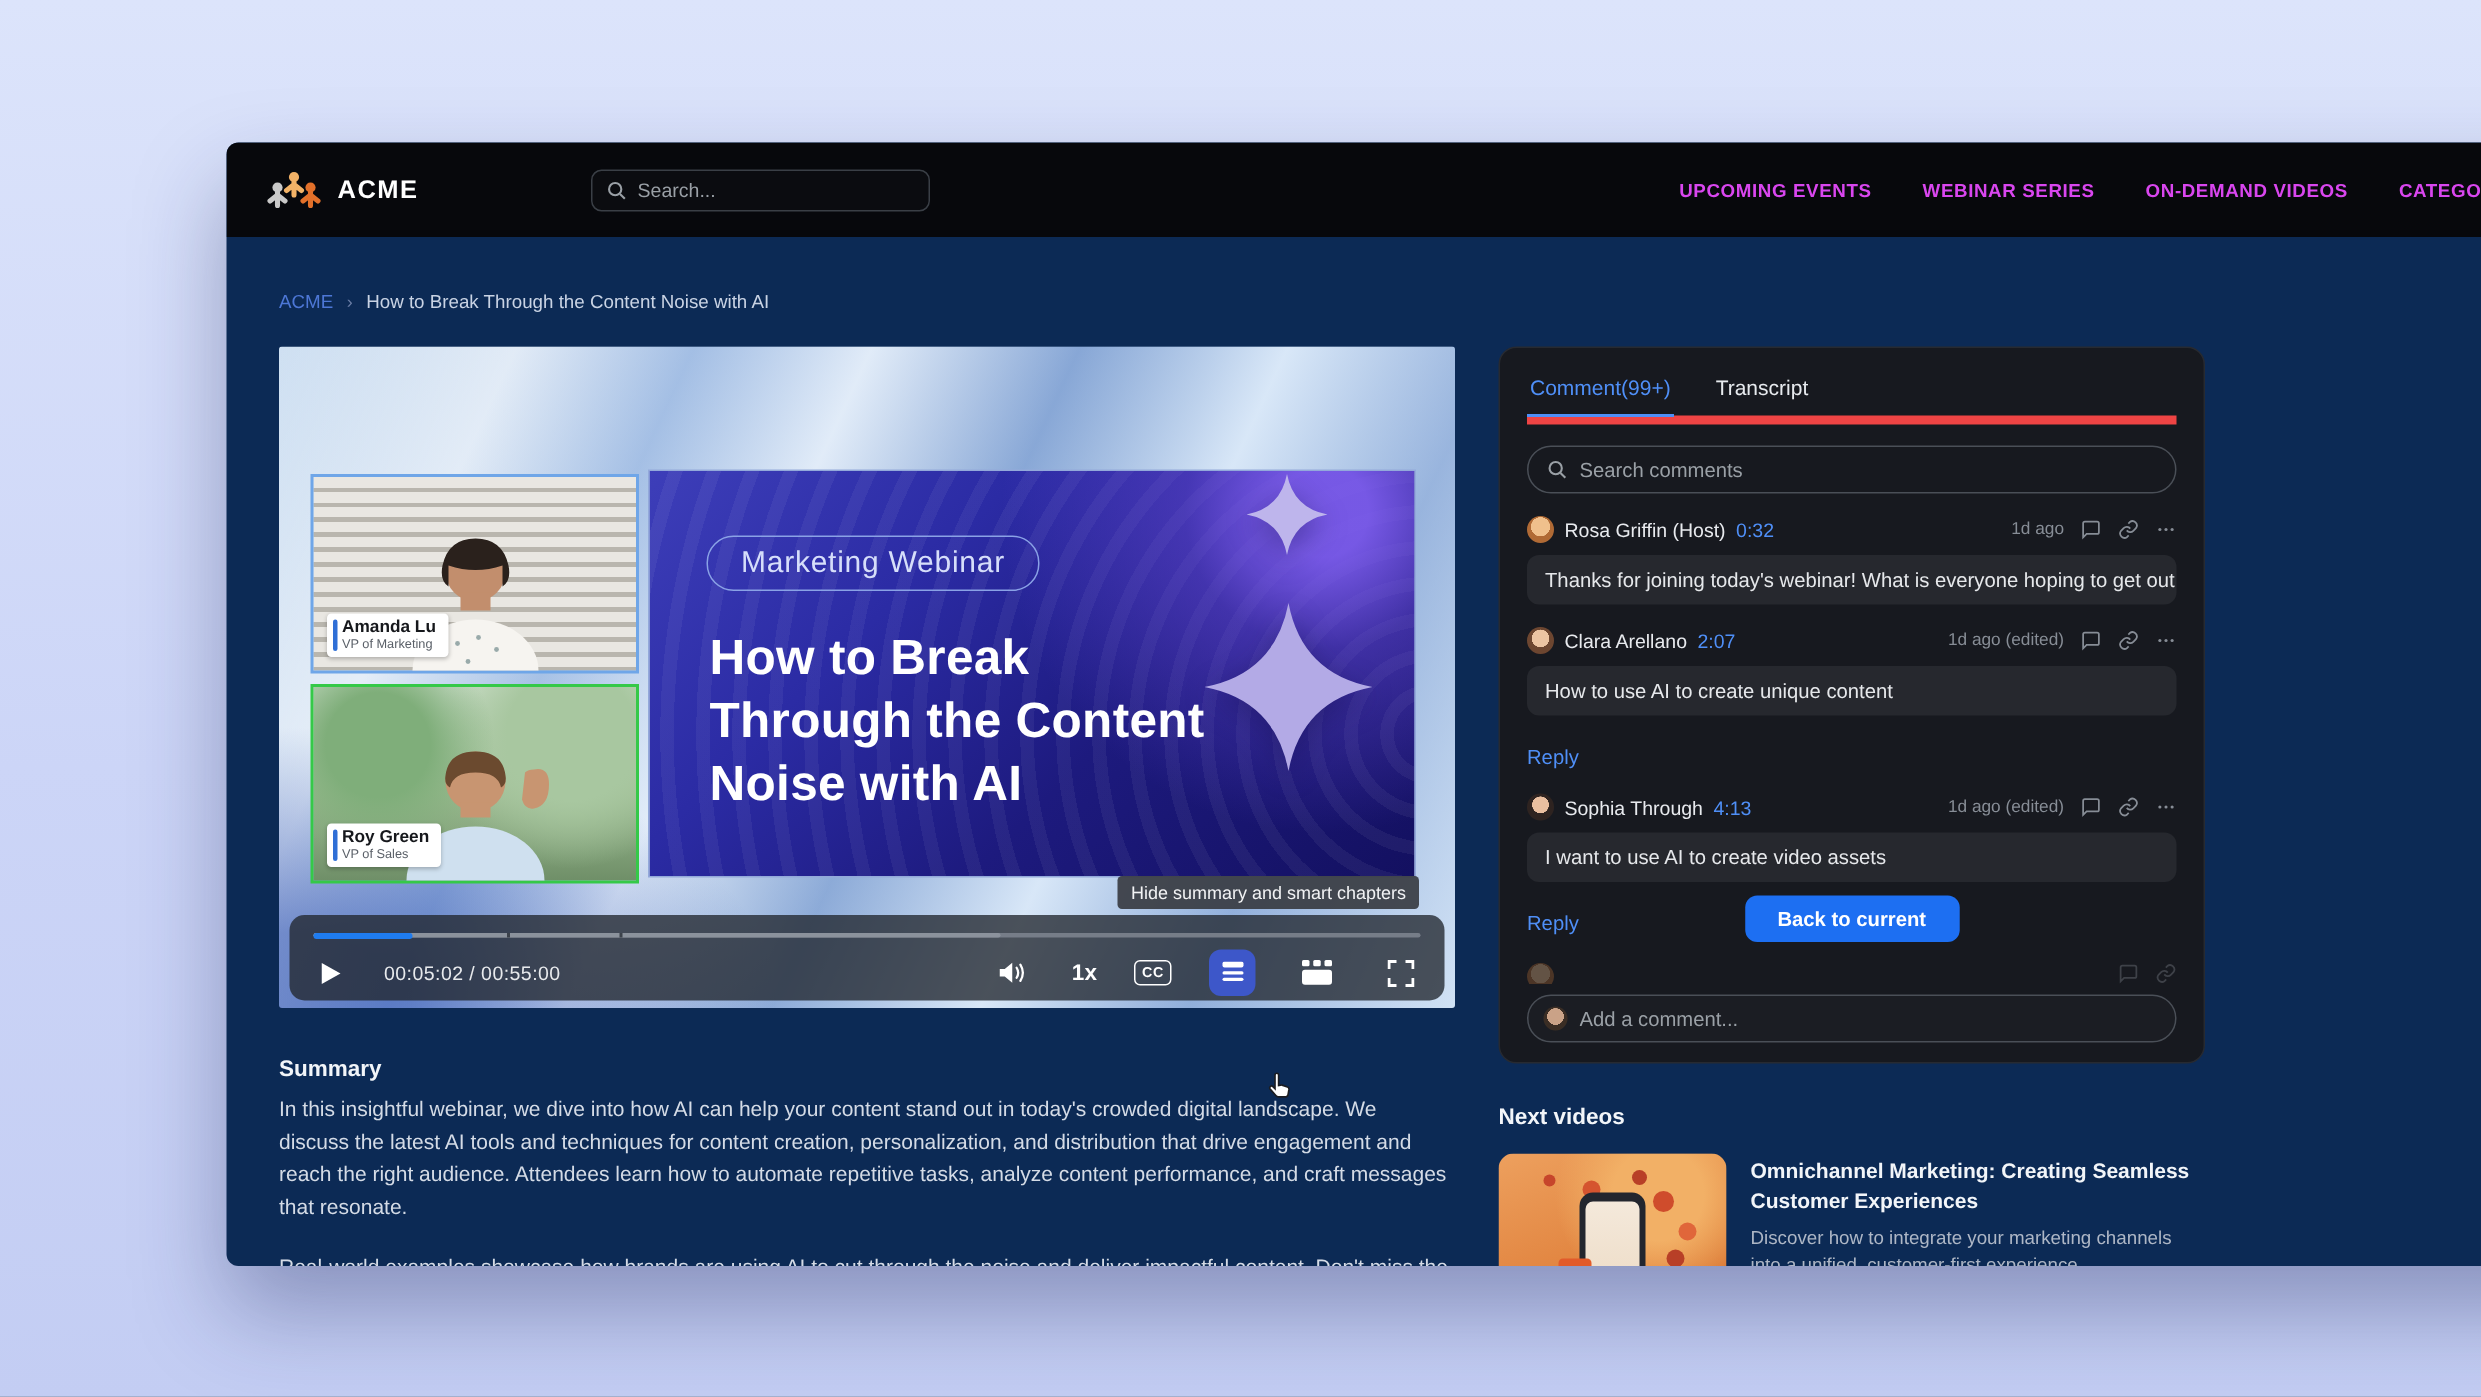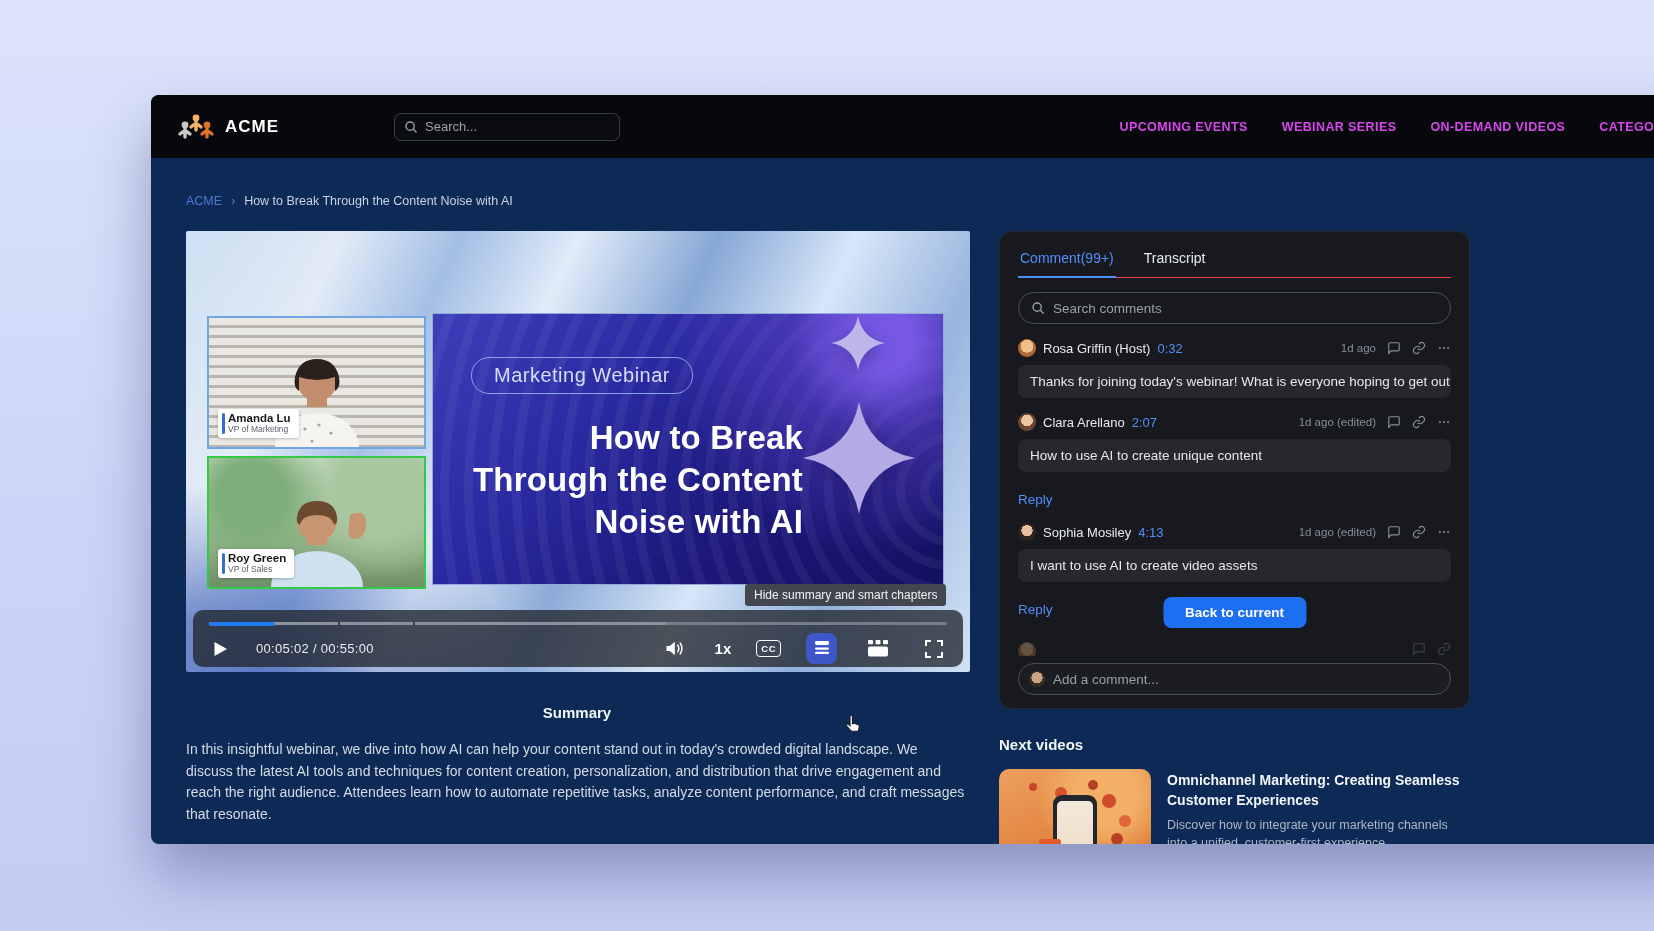--- a/index.html
+++ b/index.html
@@ -42,21 +42,21 @@
   .person { position:absolute; left:50%; bottom:-4px; transform:translateX(-50%); }
   .nametag { position:absolute; left:9px; bottom:9px; background:#fff; border-radius:3px; padding:3px 8px 3px 10px; line-height:1.15; box-shadow:0 1px 3px rgba(0,0,0,.25); }
   .nametag::before { content:""; position:absolute; left:4px; top:4px; bottom:4px; width:2.5px; background:#2f6fd6; border-radius:2px; }
   .nametag .nm { font-size:11.5px; font-weight:bold; color:#16181c; }
   .nametag .rl { font-size:8.5px; color:#5a6068; }
 
   .slide { position:absolute; left:246px; top:82px; width:512px; height:272px; border:1px solid #93a9da; overflow:hidden;
     background:
       radial-gradient(circle at 88% 10%, rgba(128,95,240,.9) 0 6%, rgba(110,80,225,.45) 18%, transparent 42%),
       repeating-radial-gradient(circle at 102% 65%, rgba(255,255,255,.05) 0 9px, transparent 9px 24px),
-      linear-gradient(135deg,#3d3eb9 0%, #2b2ba4 32%, #1d1a7e 62%, #131060 100%); text-align: right; }
+      linear-gradient(135deg,#3d3eb9 0%, #2b2ba4 32%, #1d1a7e 62%, #131060 100%); }
   .slide-badge { position:absolute; left:38px; top:43px; border:1px solid #8aa2e6; border-radius:18px; padding:6px 22px; color:#d6defa; font-size:20px; font-weight:300; letter-spacing:.5px; }
   .slide-title { position:absolute; left:40px; top:103px; color:#ffffff; font-size:33px; font-weight:bold; line-height:1.27; white-space:pre-line; letter-spacing:.2px; }
   .star { position:absolute; }
   .star svg { display:block; filter:drop-shadow(0 6px 10px rgba(20,15,80,.45)); }
   .star-big { left:370px; top:88px; }
   .star-small { left:398px; top:2px; }
 
   .tooltip { position:absolute; left:559px; top:353px; background:rgba(56,60,66,.92); color:#f1f2f4; font-size:12px; padding:4px 9px; border-radius:3px; white-space:nowrap; }
 
   .controls { position:absolute; left:7px; top:379px; width:770px; height:57px; border-radius:10px; background:rgba(33,38,46,.78); }
@@ -67,28 +67,28 @@
   .ctrl-row { position:absolute; left:14px; right:14px; top:20px; bottom:0; display:flex; align-items:center; }
   .ctrl-btn { background:none; border:none; cursor:pointer; display:flex; align-items:center; justify-content:center; padding:6px; color:#fff; }
   .time { color:#e8eaed; font-size:13px; margin-left:22px; letter-spacing:.3px; }
   .ctrl-right { margin-left:auto; display:flex; align-items:center; gap:25px; }
   .speed { color:#fff; font-size:15px; font-weight:bold; cursor:pointer; }
   .cc-badge { border:1.5px solid #fff; border-radius:4px; color:#fff; font-size:9.5px; font-weight:bold; padding:2px 4px; cursor:pointer; letter-spacing:.5px; }
   .summary-btn { width:31px; height:31px; border-radius:8px; background:#3d57c9; border:none; cursor:pointer; display:flex; align-items:center; justify-content:center; }
 
   
   .summary { position:absolute; left:35px; top:546px; width:782px; }
-  .summary h3 { color:#f2f5f9; font-size:15px; font-weight:bold; margin-bottom:18px;text-align:center; }
+  .summary h3 { color:#f2f5f9; font-size:15px; font-weight:bold; margin-bottom:8px; }
   .summary p { color:#d4dbe6; font-size:14px; line-height:1.55; margin-bottom:18px; }
 
   .cursor { position:absolute; left:692px; top:556px; pointer-events:none; }
 
   
   .panel { position:absolute; left:848px; top:73px; width:471px; height:478px; background:#17191f; border:1px solid #272a31; border-radius:12px; padding:14px 18px; overflow:hidden; }
-  .tabs { display:flex; gap:26px; border-bottom:1px solid #ef4444; }
+  .tabs { display:flex; gap:26px; border-bottom:6px solid #ef4444; }
   .tab { font-size:14px; padding:4px 2px 10px; cursor:pointer; color:#e7eaee; }
   .tab.active { color:#4f8ff7; border-bottom:2px solid #4f8ff7; margin-bottom:-1px; }
   .comment-search { margin-top:14px; height:32px; border:1px solid #4a4f57; border-radius:17px; display:flex; align-items:center; gap:8px; padding:0 12px; }
   .comment-search input { background:transparent; border:none; outline:none; color:#cfd3d8; font-size:13.5px; width:100%; font-family:"Liberation Sans",sans-serif; }
   .comment-search input::placeholder { color:#9aa0a6; }
 
   .comment { margin-top:15px; }
   .c-head { display:flex; align-items:center; gap:7px; }
   .c-avatar { width:18px; height:18px; border-radius:50%; flex:none; }
   .av-rosa { background:radial-gradient(circle at 50% 40%, #f0c08c 0 45%, #b06a35 46%); }
@@ -370,21 +370,21 @@
               </button>
           </span>
         </div>
         <div class="c-bubble">How to use AI to create unique content</div>
         <span class="reply">Reply</span>
       </div>
 
       <div class="comment">
         <div class="c-head">
           <span class="c-avatar av-sophia"></span>
-          <span class="c-author">Sophia Mosiley</span>
+          <span class="c-author">Sophia Through</span>
           <span class="c-time">4:13</span>
           <span class="c-meta">
             <span class="c-age">1d ago (edited)</span>
             <button class="c-action">
                 <svg width="14" height="14" viewBox="0 0 24 24" fill="none" stroke="currentColor" stroke-width="2">
                   <path d="M21 15a2 2 0 0 1-2 2H7l-4 4V5a2 2 0 0 1 2-2h14a2 2 0 0 1 2 2z"></path>
                 </svg>
               </button>
             <button class="c-action">
                 <svg width="14" height="14" viewBox="0 0 24 24" fill="none" stroke="currentColor" stroke-width="2">

